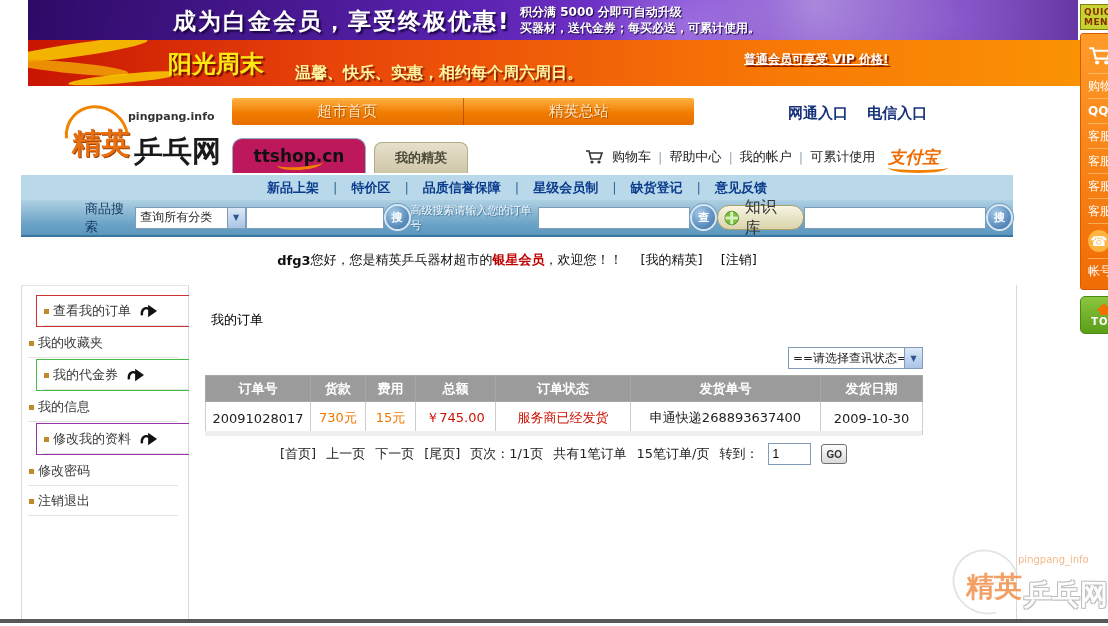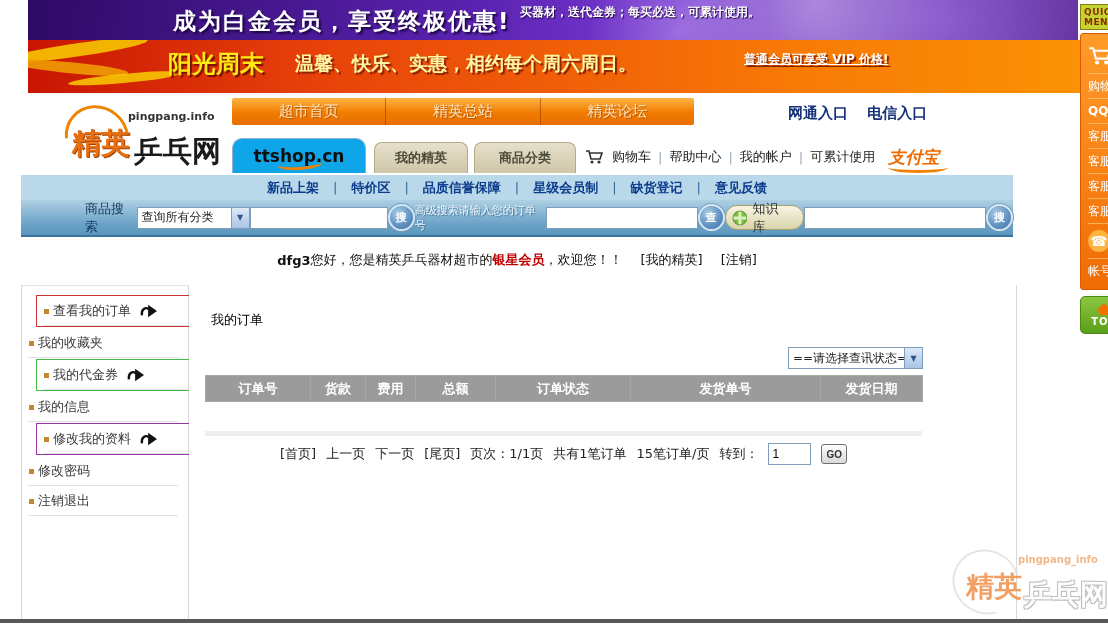--- a/index.html
+++ b/index.html
@@ -10,47 +10,47 @@
   .banner-platinum{position:absolute;left:28px;top:0;width:1050px;height:40px;
     background:
       radial-gradient(circle at 75% 10%, rgba(255,255,255,.35), transparent 18%),
       radial-gradient(circle at 62% 80%, rgba(255,255,255,.25), transparent 14%),
       radial-gradient(circle at 88% 50%, rgba(190,150,255,.5), transparent 30%),
       linear-gradient(100deg,#2e0a66,#5a22b0 42%,#7a3bd4 62%,#45127f);}
   .bp-main{position:absolute;left:145px;top:6px;color:#fff;font-size:23px;font-weight:bold;letter-spacing:2px;text-shadow:2px 2px 2px #1a0540;}
   .bp-sub{position:absolute;left:492px;top:4px;color:#fff;font-size:12px;font-weight:bold;line-height:16px;text-shadow:1px 1px 1px #1a0540;}
 
   
-  .banner-weekend{position:absolute;left:28px;top:40px;width:1062px;height:53px;overflow:hidden;
+  .banner-weekend{position:absolute;left:28px;top:40px;width:1062px;height:46px;overflow:hidden;
     background:linear-gradient(90deg,#c81503,#e8430a 28%,#f87a06 72%,#fa9304);}
   .flame{position:absolute;background:#f6c401;border-radius:60% 40% 50% 50%;opacity:.9;}
   .f1{left:-30px;top:4px;width:150px;height:13px;transform:rotate(-8deg);}
   .f2{left:-20px;top:22px;width:120px;height:11px;transform:rotate(6deg);background:#f09b04;}
   .f3{left:40px;top:34px;width:110px;height:9px;transform:rotate(-5deg);}
   .bw-badge{position:absolute;left:140px;top:8px;font-size:24px;font-weight:bold;color:#ffe913;text-shadow:2px 2px 1px #7a1000;}
-  .bw-mid{position:absolute;left:267px;top:11px;font-size:19px;font-weight:bold;color:#fff4a0;text-shadow:2px 2px 1px #8a2000;text-align:center;}
+  .bw-mid{position:absolute;left:267px;top:23px;font-size:16px;font-weight:bold;color:#fff4a0;text-shadow:2px 2px 1px #8a2000;text-align:center;}
   .bw-right{position:absolute;left:716px;top:11px;font-size:12px;font-weight:bold;color:#ffffff;text-shadow:2px 2px 1px #8a2000;text-decoration:underline;}
 
   
   .logo{position:absolute;left:62px;top:96px;width:170px;height:76px;}
   .logo-arc{position:absolute;left:2px;top:10px;width:60px;height:56px;border:3px solid #ee8400;border-radius:50%;border-right-color:transparent;border-bottom-color:transparent;transform:rotate(40deg);}
   .logo-domain{position:absolute;left:66px;top:14px;font-size:11px;font-weight:bold;color:#333;}
   .logo-cn1{position:absolute;left:10px;top:28px;font-size:29px;font-weight:bold;color:#e87010;text-shadow:1px 1px 0 #a04000;}
   .logo-cn2{position:absolute;left:72px;top:36px;font-size:29px;font-weight:bold;color:#1a1a1a;}
 
   .mainnav{position:absolute;left:232px;top:98px;width:462px;height:27px;display:flex;
     background:linear-gradient(#ffb344,#f07c00 55%,#e86e00);border-radius:2px;}
   .mainnav .tab{flex:1;display:flex;align-items:center;justify-content:center;color:#ffe2bd;font-size:15px;
     text-shadow:1px 1px 0 #b95800;border-right:1px solid rgba(150,50,0,.55);cursor:pointer;}
   .mainnav .tab:last-child{border-right:none;}
 
   .portal{position:absolute;left:788px;top:104px;font-size:15px;color:#15317a;font-weight:bold;}
   .portal span{margin-right:14px;cursor:pointer;}
 
-  .tab-active{position:absolute;left:232px;top:138px;width:132px;height:34px;background:#0ea5e9;
+  .tab-active{position:absolute;left:232px;top:138px;width:132px;height:34px;background:#be185d;
     border:1px solid #8fb2cc;border-bottom:none;border-radius:10px 10px 0 0;
     display:flex;align-items:center;justify-content:center;font-size:17px;font-weight:bold;color:#101010;}
   .tt-swoosh{position:absolute;left:44px;bottom:3px;width:46px;height:10px;border-bottom:3px solid #f08200;border-radius:50%;transform:rotate(-4deg);}
   .tab-dim{position:absolute;top:142px;height:30px;background:linear-gradient(#e6e0cc,#cfc7a8);border:1px solid #b2aa88;border-bottom:none;
     border-radius:8px 8px 0 0;display:flex;align-items:center;justify-content:center;font-size:13px;font-weight:bold;color:#4c4a38;cursor:pointer;}
   .tab-d2{left:374px;width:92px;}
   .tab-d3{left:474px;width:100px;}
 
   .userlinks{position:absolute;left:585px;top:146px;height:22px;display:flex;align-items:center;gap:7px;font-size:13px;color:#222;}
   .userlinks .lk{cursor:pointer;}
@@ -72,21 +72,21 @@
   .combo{height:20px;background:#fff;border:1px solid #7f9db9;display:flex;align-items:center;font-size:12px;color:#222;cursor:pointer;}
   .combo .txt{flex:1;padding:0 4px;white-space:nowrap;overflow:hidden;}
   .combo .arr{width:17px;height:100%;background:linear-gradient(#dce9f7,#a9c4e6);border-left:1px solid #7f9db9;
     display:flex;align-items:center;justify-content:center;font-size:8px;color:#2f568f;}
   .tinput{height:18px;background:#fff;border:1px solid #7f9db9;}
   .roundbtn{width:23px;height:23px;border-radius:50%;flex:0 0 auto;
     background:radial-gradient(circle at 35% 30%,#a7cbe6,#5d8fc0 60%,#46719f);
     border:2px solid #d7e7f2;box-shadow:0 0 0 1px #6d9cc0;
     display:flex;align-items:center;justify-content:center;color:#fff;font-size:11px;font-weight:bold;cursor:pointer;}
   .kbbtn{height:23px;padding:0 12px 0 6px;border-radius:12px;border:1px solid #a9a06c;
-    background:linear-gradient(#f7f4e2,#d9d4ab);display:flex;align-items:center;gap:5px;font-size:13px;color:#333;cursor:pointer;}
+    background:linear-gradient(#f7f4e2,#d9d4ab);display:flex;align-items:center;gap:5px;font-size:16px;color:#333;cursor:pointer;}
 
   
   .greet{position:absolute;left:21px;top:237px;width:992px;height:46px;background:#fff;
     display:flex;align-items:center;justify-content:center;font-size:13px;color:#111;gap:0;}
   .greet .u{font-weight:bold;}
   .greet .lvl{color:#c00000;font-weight:bold;}
   .greet .lk{margin-left:18px;cursor:pointer;}
 
   
   .sidebar{position:absolute;left:21px;top:285px;width:168px;height:334px;background:#fff;
@@ -127,34 +127,35 @@
   .qm-phone{width:22px;height:22px;border-radius:50%;background:#ffb340;color:#fff;display:flex;align-items:center;justify-content:center;font-size:14px;}
   .qm-top{margin-top:6px;width:46px;height:36px;background:linear-gradient(#8cc63f,#5a9e1a);border:1px solid #4a8a10;border-radius:5px;
     display:flex;flex-direction:column;align-items:center;justify-content:center;cursor:pointer;}
   .house{width:0;height:0;border-left:8px solid transparent;border-right:8px solid transparent;border-bottom:8px solid #f07000;}
   .house2{width:8px;height:4px;background:#f07000;margin-bottom:1px;}
   .qm-top .t{font-size:10px;font-weight:bold;color:#fff;letter-spacing:1px;}
 
   
   .wm{position:absolute;left:946px;top:540px;width:162px;height:80px;opacity:.75;}
   .wm-arc{position:absolute;left:6px;top:10px;width:64px;height:60px;border:2px solid #dcdcdc;border-radius:50%;border-right-color:transparent;transform:rotate(30deg);}
-  .wm-domain{position:absolute;left:72px;top:14px;font-size:10px;font-weight:bold;color:#f0a060;}
+  .wm-domain{position:absolute;left:72px;top:14px;font-size:10px;font-weight:normal;color:#f0a060;}
   .wm-cn1{position:absolute;left:20px;top:28px;font-size:28px;font-weight:bold;color:#f08030;}
   .wm-cn2{position:absolute;left:78px;top:36px;font-size:28px;font-weight:bold;color:#fdfdfd;text-shadow:-1px -1px 0 #aaa,1px -1px 0 #aaa,-1px 1px 0 #aaa,1px 1px 0 #aaa;}
 
   .bottomline{position:absolute;left:0;top:619px;width:1108px;height:4px;background:#585858;}
 </style>
 </head>
 <body>
 
 <div id="page">
 
   <div class="banner-platinum">
     <div class="bp-main">成为白金会员，享受终极优惠!</div>
     <div class="bp-sub">
+      <div>积分满 5000 分即可自动升级</div>
       <div>买器材，送代金券；每买必送，可累计使用。</div>
     </div>
   </div>
 
   <div class="banner-weekend">
     <div class="flame f1"></div>
     <div class="flame f2"></div>
     <div class="flame f3"></div>
     <div class="bw-badge">阳光周末</div>
     <div class="bw-mid">温馨、快乐、实惠，相约每个周六周日。</div>
@@ -164,34 +165,32 @@
   <div class="logo">
     <div class="logo-arc"></div>
     <div class="logo-domain">pingpang.info</div>
     <div class="logo-cn1">精英</div>
     <div class="logo-cn2">乒乓网</div>
   </div>
 
   <div class="mainnav">
     <div class="tab">超市首页</div>
     <div class="tab">精英总站</div>
-    <div class="tab">精英论坛</div>
   </div>
 
   <div class="portal">
     <span>网通入口</span>
     <span>电信入口</span>
   </div>
 
   <div class="tab-active">
     <span>ttshop.cn</span>
     <div class="tt-swoosh"></div>
   </div>
   <div class="tab-dim tab-d2">我的精英</div>
-  <div class="tab-dim tab-d3">商品分类</div>
 
   <div class="userlinks">
     <svg width="20" height="16" viewBox="0 0 20 16">
       <path d="M1 2 h3 l2 8 h9 l2 -6 h-12" fill="none" stroke="#333" stroke-width="1.6"></path>
       <circle cx="7" cy="13" r="1.6" fill="#333"></circle>
         <circle cx="14" cy="13" r="1.6" fill="#333"></circle>
     </svg>
     <span class="lk">购物车</span>
     <span class="sep">|</span>
     <span class="lk">帮助中心</span>
@@ -334,20 +333,29 @@
       <tbody>
           <tr>
         <th>订单号</th>
         <th>货款</th>
         <th>费用</th>
         <th>总额</th>
         <th>订单状态</th>
         <th>发货单号</th>
         <th>发货日期</th>
       </tr>
+      <tr>
+        <td>20091028017</td>
+        <td class="c-orange">730元</td>
+        <td class="c-orange">15元</td>
+        <td class="c-red">￥745.00</td>
+        <td class="c-red">服务商已经发货</td>
+        <td>申通快递268893637400</td>
+        <td>2009-10-30</td>
+      </tr>
     </tbody>
       </table>
     <div class="understrip"></div>
 
     <div class="pager">
       <span class="lk">[首页]</span>
       <span class="lk">上一页</span>
       <span class="lk">下一页</span>
       <span class="lk">[尾页]</span>
       <span>页次：1/1页</span>

